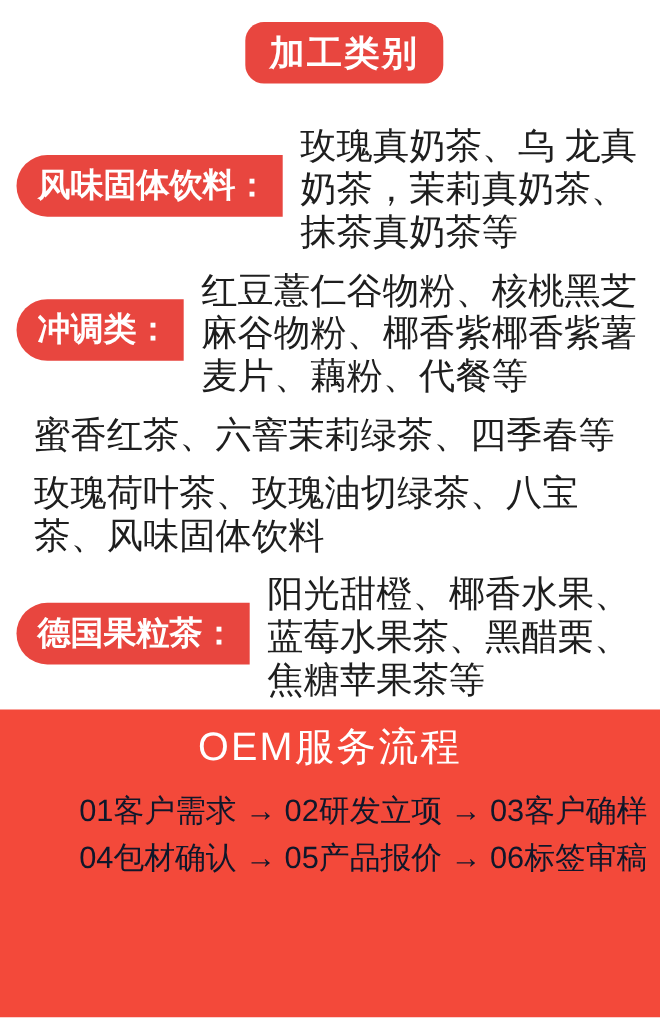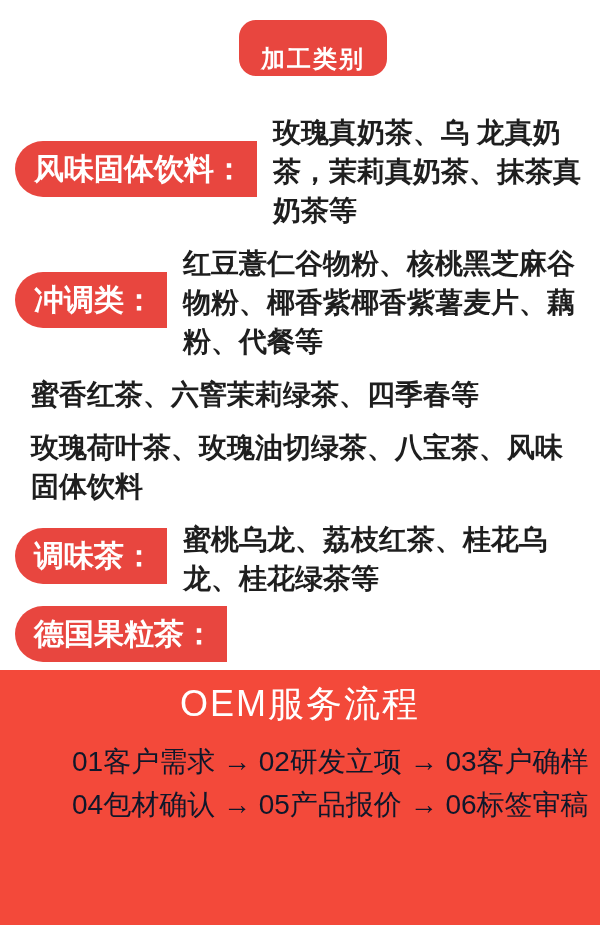--- a/index.html
+++ b/index.html
@@ -14,39 +14,38 @@
   body{
     width:600px;height:925px;overflow:hidden;
     font-family:"Liberation Sans","DejaVu Sans",sans-serif;
   }
   .page{width:600px;height:925px;display:flex;flex-direction:column;background:#fff;}
 
   
   .badge-wrap{margin-top:20px;display:flex;justify-content:center;}
   .badge{
     background:var(--badge-red);color:#fff;
-    font-size:24px;font-weight:bold;letter-spacing:2px;
-    height:56px;line-height:56px;padding:11px 22px;border-radius:17px;
+    font-size:32px;font-weight:bold;letter-spacing:2px;
+    height:56px;line-height:56px;padding:0 22px;border-radius:17px;
     transform:translateX(13px);
   }
 
   
   .rows{margin-top:31px;padding:0 15px;}
   .row{display:flex;align-items:center;margin-bottom:8px;}
   .cat-label{
     flex:none;background:var(--label-red);color:var(--label-text);
     font-size:30px;font-weight:bold;
     height:56px;line-height:56px;padding:0 13px 0 19px;
     border-radius:28px 0 0 28px;white-space:nowrap;
   }
   .cat-items{
     flex:1;min-width:0;margin-left:16px;padding-top:6px;
-    font-size:28px;line-height:39px;color:var(--body-text);
+    font-size:33px;line-height:39px;color:var(--body-text);
     word-break:break-all;
-    font-weight:bold;
   }
 
   
   .oem{flex:1;background:var(--oem-red);padding-top:14px;}
   .oem-title{
     color:#fff;font-size:36px;font-weight:normal;line-height:40px;
     text-align:center;letter-spacing:2px;
   }
   .oem-steps{padding:16px 20px 0 62px;}
   .oem-step{color:#0f172a;font-size:28px;line-height:43px;white-space:nowrap;margin-left:10px;}
@@ -73,27 +72,24 @@
     </div>
 
     <div class="row">
       <div class="cat-items">蜜香红茶、六窨茉莉绿茶、四季春等</div>
     </div>
 
     <div class="row">
       <div class="cat-items">玫瑰荷叶茶、玫瑰油切绿茶、八宝茶、风味固体饮料</div>
     </div>
 
-    <div class="row">
-      <span class="cat-label">调味茶：</span>
-      <div class="cat-items">蜜桃乌龙、荔枝红茶、桂花乌龙、桂花绿茶等</div>
-    </div>
 
     <div class="row">
       <span class="cat-label">德国果粒茶：</span>
+      <div class="cat-items">阳光甜橙、椰香水果、蓝莓水果茶、黑醋栗、焦糖苹果茶等</div>
     </div>
 
   </div>
 
   <div class="oem">
     <div class="oem-title">OEM服务流程</div>
     <div class="oem-steps">
       <div class="oem-step">01客户需求 → 02研发立项 → 03客户确样</div>
       <div class="oem-step">04包材确认 → 05产品报价 → 06标签审稿</div>
 

